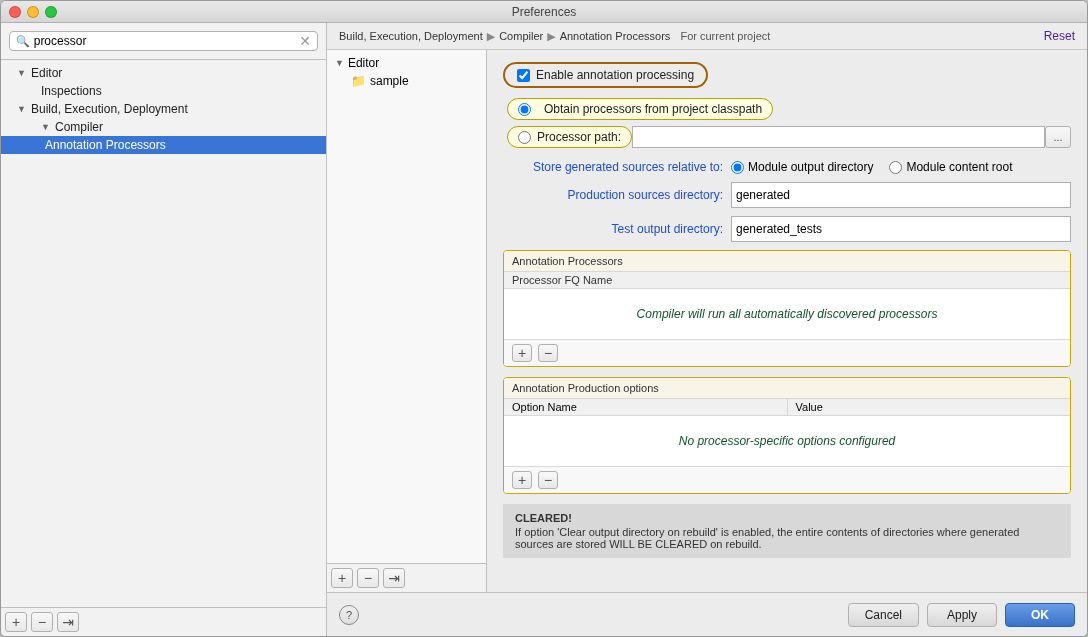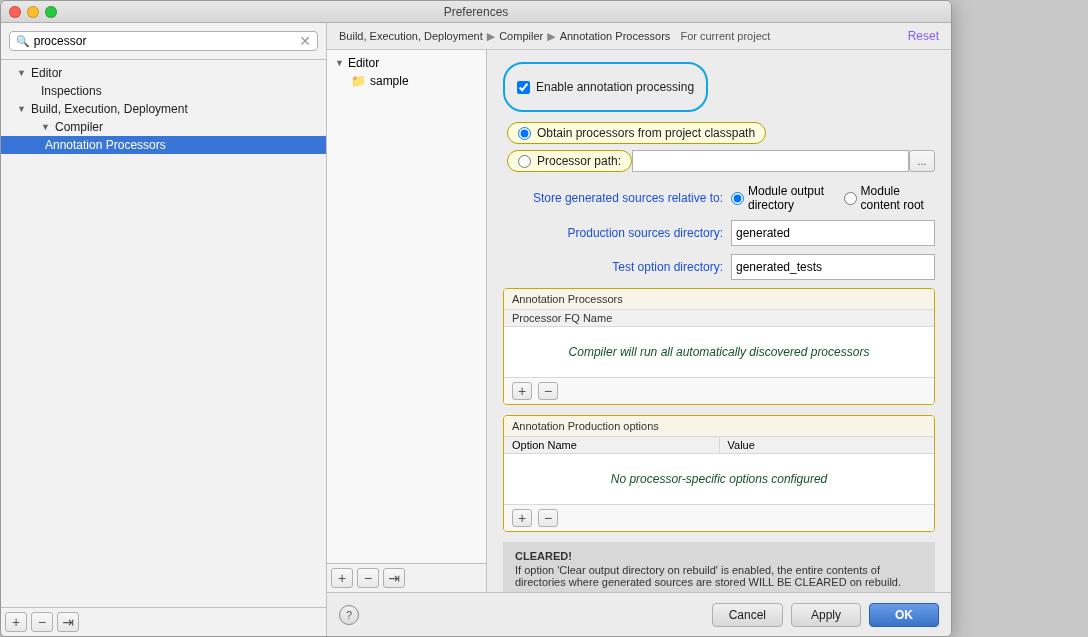--- a/index.html
+++ b/index.html
@@ -6,21 +6,21 @@
     body {
       font-family: -apple-system, "Lucida Grande", Arial, sans-serif;
       font-size: 12px;
       background: #c8c8c8;
       width: 1088px;
       height: 637px;
       overflow: hidden;
     }
 
     .window {
-      width: 952px;
+      width: 1088px;
       height: 637px;
       background: #ececec;
       border-radius: 6px;
       border: 1px solid #999;
       display: flex;
       flex-direction: column;
       overflow: hidden;
       box-shadow: 0 4px 20px rgba(0,0,0,0.3);
     }
 
@@ -191,21 +191,21 @@
       align-items: center;
       gap: 2px;
     }
 
     .breadcrumb-arrow {
       color: #888;
       margin: 0 2px;
     }
 
     .reset-link {
-      color: #8b5cf6;
+      color: #4c1d95;
       font-size: 12px;
       cursor: pointer;
       text-decoration: none;
     }
 
     .content-area {
       flex: 1;
       display: flex;
       overflow: hidden;
     }
@@ -252,23 +252,23 @@
     }
 
     
     .annotation-checkbox-row {
       display: flex;
       align-items: center;
       margin-bottom: 10px;
     }
 
     .oval-highlight {
-      border: 2px solid #0ea5e9;
+      border: 2px solid #a16207;
       border-radius: 20px;
-      padding: 16px 12px;
+      padding: 4px 12px;
       display: inline-flex;
       align-items: center;
       gap: 6px;
     }
 
     .checkbox-label {
       font-size: 12px;
       color: #222;
     }
 
@@ -285,21 +285,21 @@
       font-size: 12px;
       color: #222;
     }
 
     .radio-highlight {
       border: 1.5px solid #b8a000;
       border-radius: 14px;
       padding: 3px 10px;
       display: inline-flex;
       align-items: center;
-      gap: 6px;
+      gap: 13px;
       background: #fffde0;
     }
 
     .processor-path-label {
       display: inline-flex;
       align-items: center;
       gap: 6px;
       border: 1.5px solid #b8a000;
       border-radius: 14px;
       padding: 3px 10px;
@@ -642,21 +642,21 @@
               <span>Module content root</span>
             </label>
           </div>
 
           <div class="form-row">
             <span class="form-label">Production sources directory:</span>
             <input class="text-input" type="text" value="generated" style="">
           </div>
 
           <div class="form-row">
-            <span class="form-label">Test option directory:</span>
+            <span class="form-label">Test output directory:</span>
             <input class="text-input" type="text" value="generated_tests" style="">
           </div>
 
           <div class="annotation-box">
             <div class="annotation-box-title">Annotation Processors</div>
             <div class="annotation-table-header">Processor FQ Name</div>
             <div class="annotation-table-body">
               <span class="annotation-empty-text">Compiler will run all automatically discovered processors</span>
             </div>
             <div class="annotation-box-bottom">

